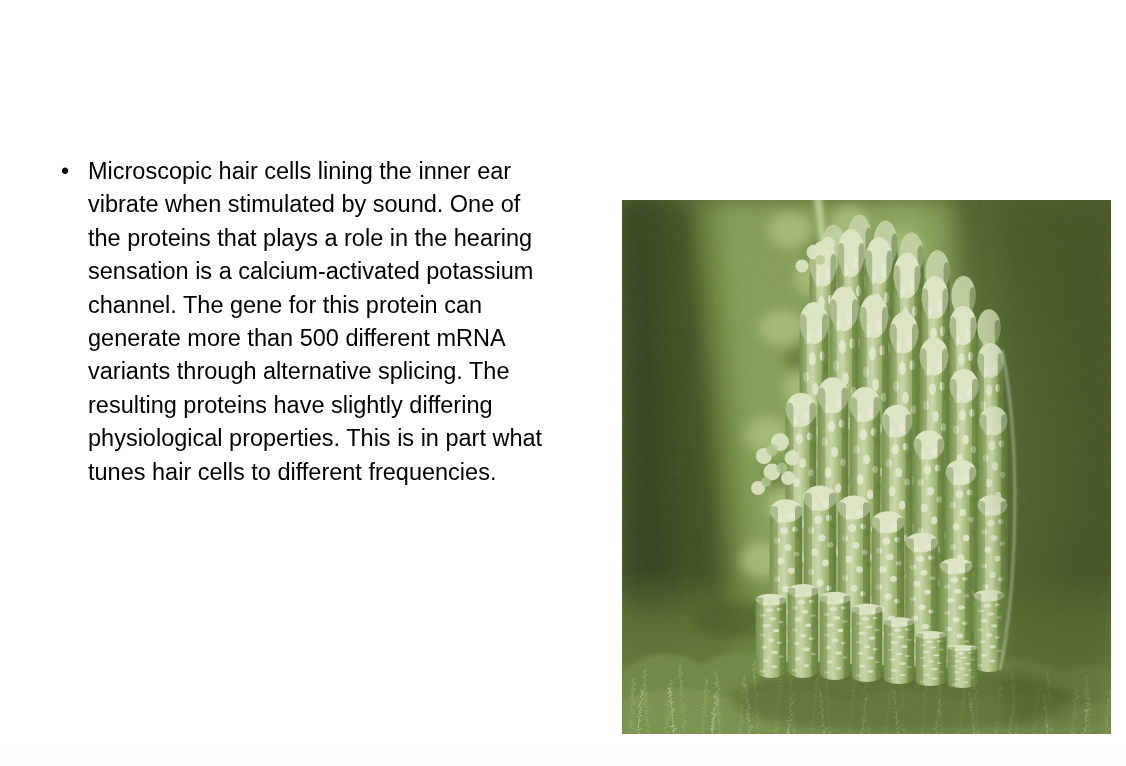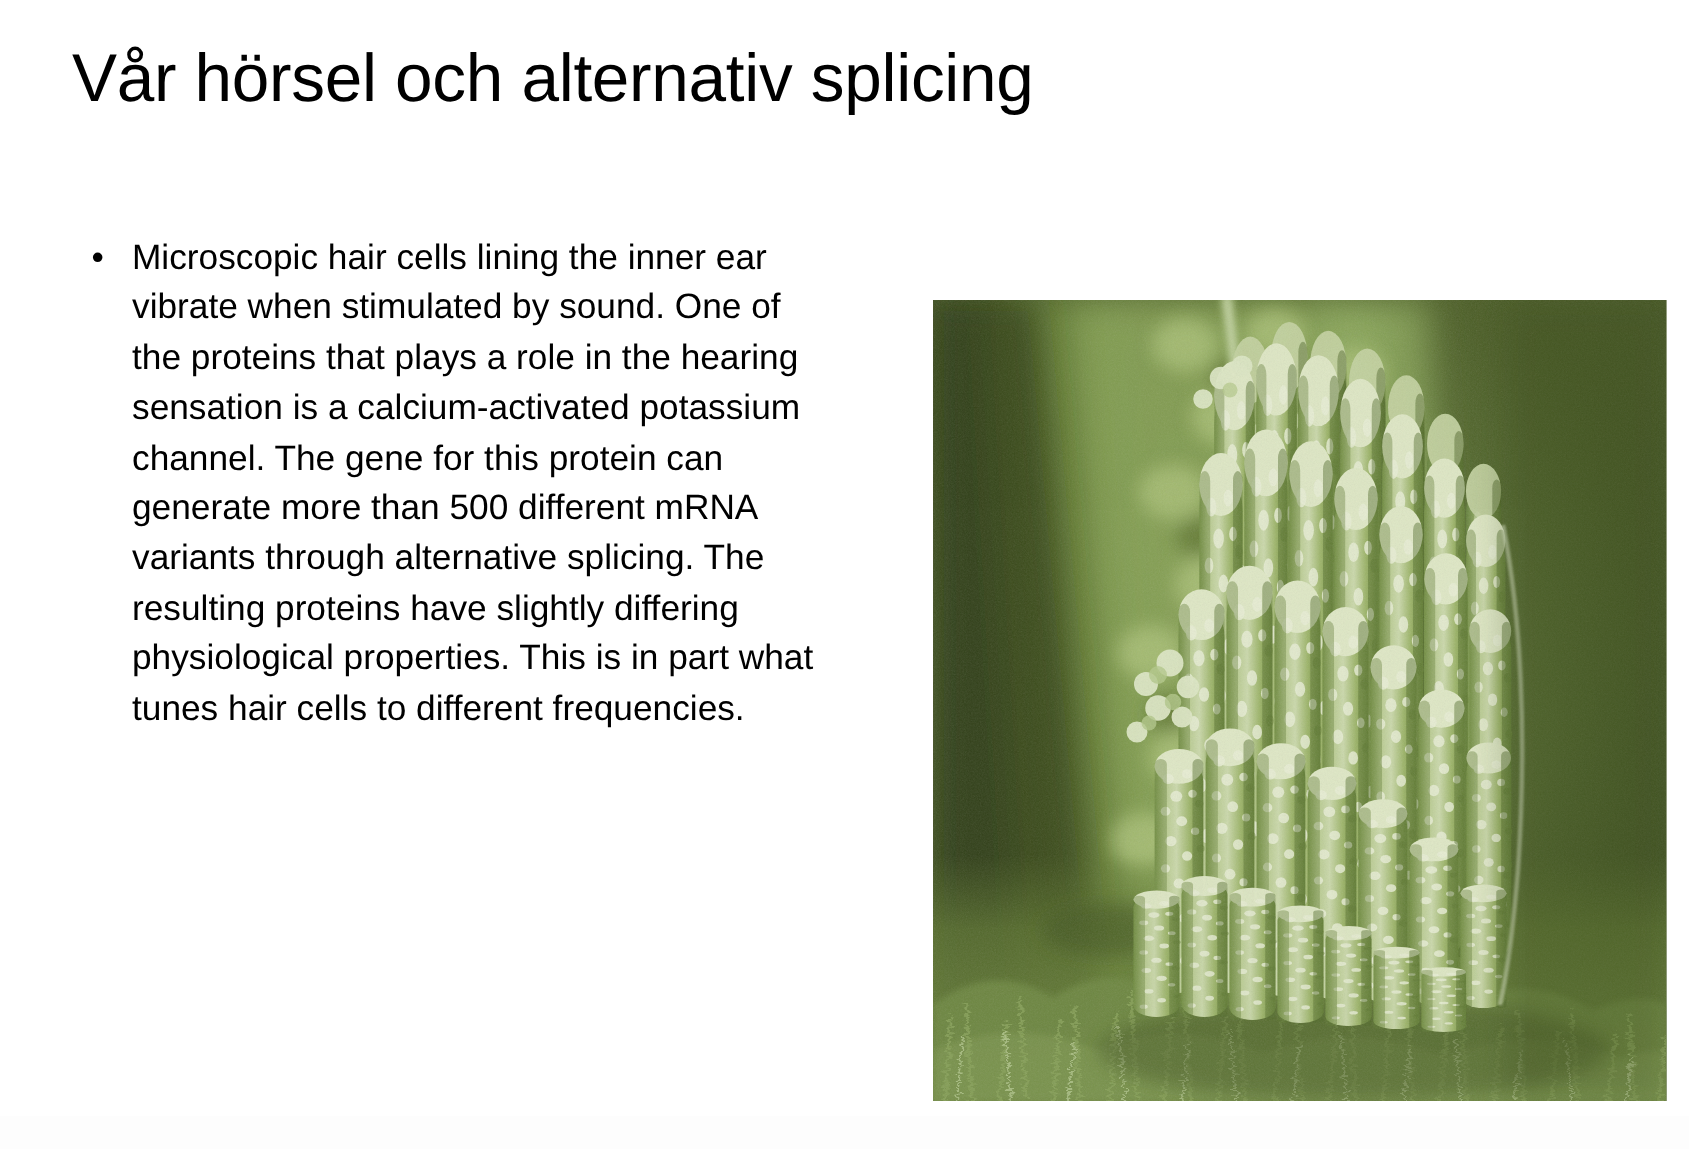--- a/index.html
+++ b/index.html
@@ -80,21 +80,20 @@
     width: 1126px;
     height: 22px;
     background: #fdfdfd;
   }
 </style>
 </head>
 <body>
 
 <div id="slide">
 
-  <div id="slide-title">Vår hörsel och alternativ splicing</div>
 
   <div id="body-block">
     <div class="bullet-row">
       <span class="bullet-dot">•</span>
       <span>Microscopic hair cells lining the inner ear vibrate when stimulated by sound. One of the proteins that plays a role in the hearing sensation is a calcium-activated potassium channel. The gene for this protein can generate more than 500 different mRNA variants through alternative splicing. The resulting proteins have slightly differing physiological properties. This is in part what tunes hair cells to different frequencies.</span>
     </div>
   </div>
 
   <div id="figure">
     <svg width="489" height="534" viewBox="0 0 489 534" xmlns="http://www.w3.org/2000/svg">

